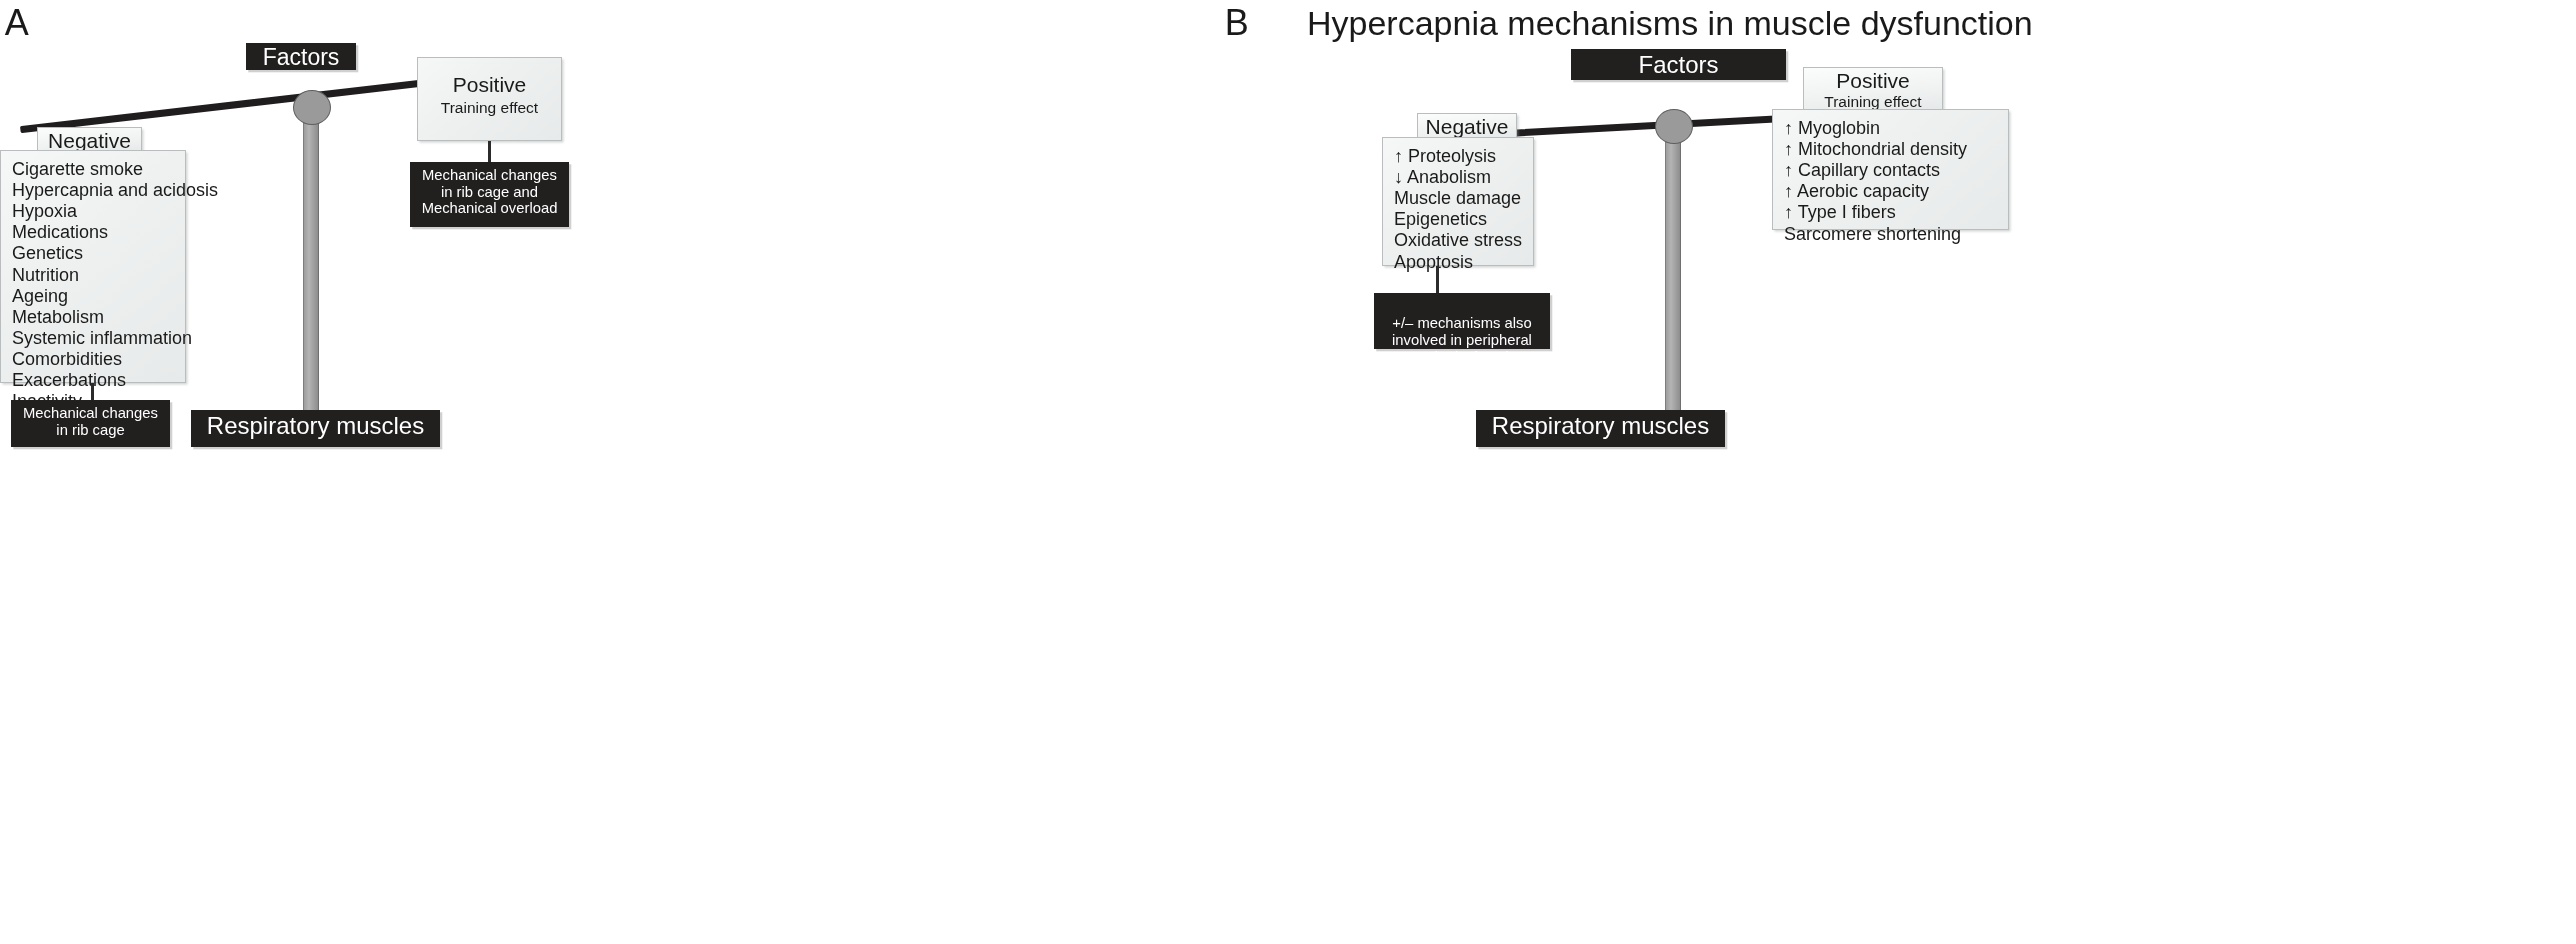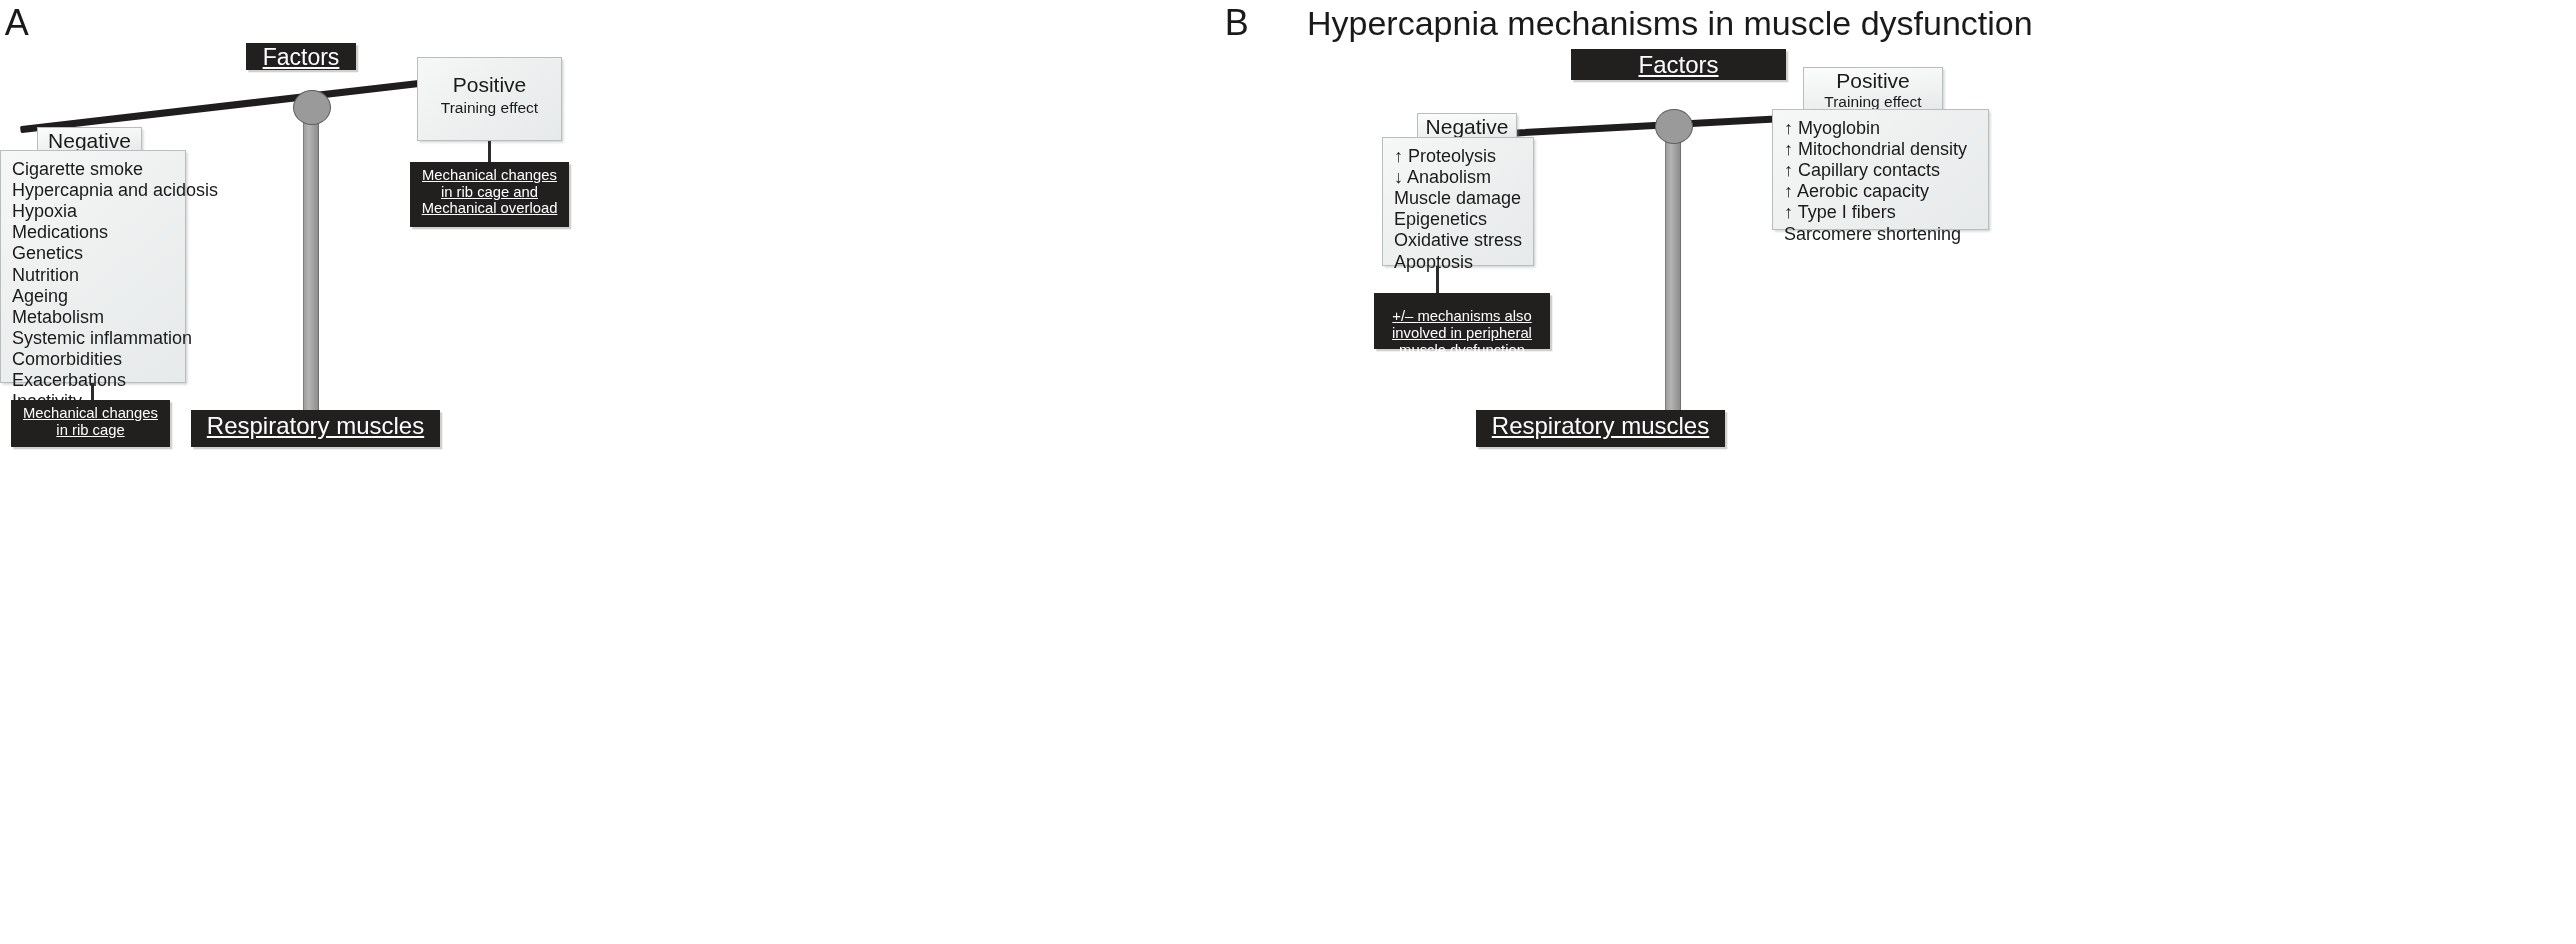--- a/index.html
+++ b/index.html
@@ -40,21 +40,20 @@
   }
 
   
   .black-box {
     position: absolute;
     background: #221f1f;
     color: #ffffff;
     box-sizing: border-box;
     text-align: center;
     box-shadow: 2.3px 2.3px 0 rgba(170,170,170,0.55);
-    text-decoration: underline;
   }
   .black-box .bb-line {
     display: block;
     line-height: 1.14;
     white-space: nowrap;
   }
 
   
   .light-box {
     position: absolute;
@@ -201,32 +200,32 @@
         <span class="li">↓ Anabolism</span>
         <span class="li">Muscle damage</span>
         <span class="li">Epigenetics</span>
         <span class="li">Oxidative stress</span>
         <span class="li">Apoptosis</span>
       </div>
   </div>
 
   <div class="connector" style="left:216px; top:266px; height:28px;"></div>
 
-  <div class="black-box" style="left:154px; top:293px; width:176px; height:56px; padding-top:15px;">
+  <div class="black-box" style="left:154px; top:293px; width:176px; height:56px; padding-top:22px;">
     <span class="bb-line" style="font-size:14.8px;">+/– mechanisms also</span>
     <span class="bb-line" style="font-size:14.8px;">involved in peripheral</span>
     <span class="bb-line" style="font-size:14.8px;">muscle dysfunction</span>
   </div>
 
   <div class="tab-box" style="left:583px; top:67px; width:140px; height:44px; padding-top:0.8px;">
     <div style="font-size:21px; line-height:1.0; margin-top:1.6px;">Positive</div>
     <div style="font-size:15.5px; line-height:1.0; margin-top:3.1px;">Training effect</div>
   </div>
 
-  <div class="light-box" style="left:552px; top:109px; width:217px; height:121px;">
+  <div class="light-box" style="left:552px; top:109px; width:237px; height:121px;">
     <div class="item-list" id="b-pos-list" style="font-size:18px;">
         <span class="li">↑ Myoglobin</span>
         <span class="li">↑ Mitochondrial density</span>
         <span class="li">↑ Capillary contacts</span>
         <span class="li">↑ Aerobic capacity</span>
         <span class="li">↑ Type I fibers</span>
         <span class="li">Sarcomere shortening</span>
       </div>
   </div>
 

